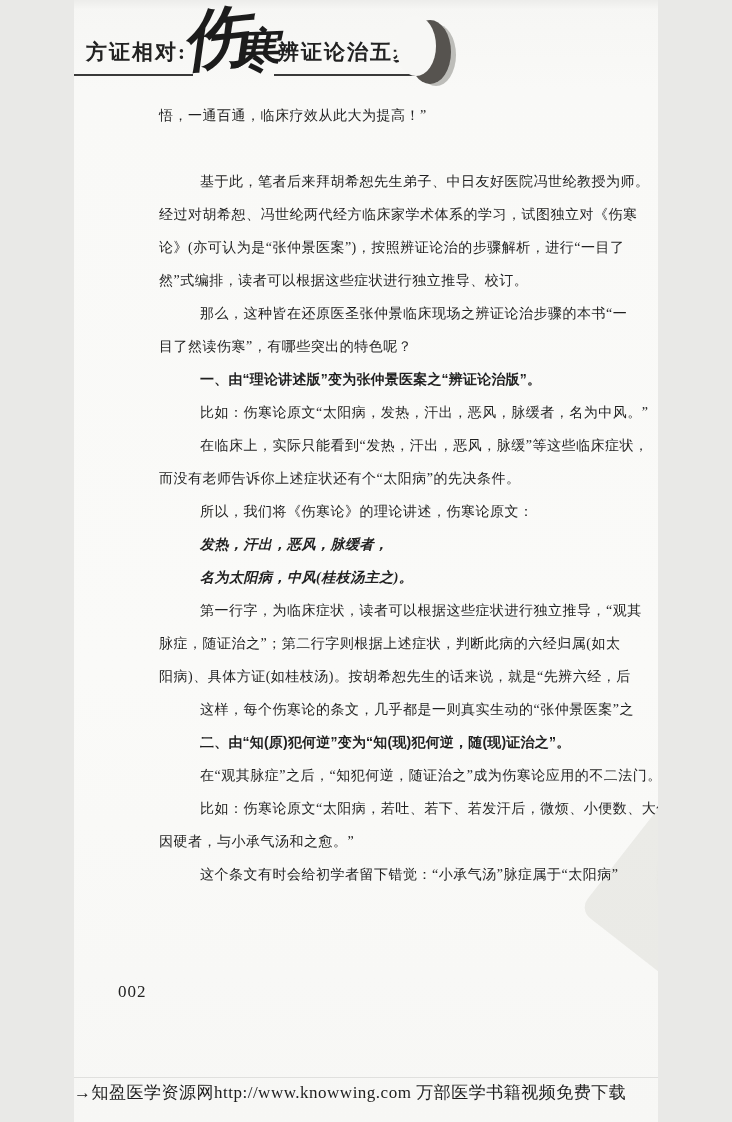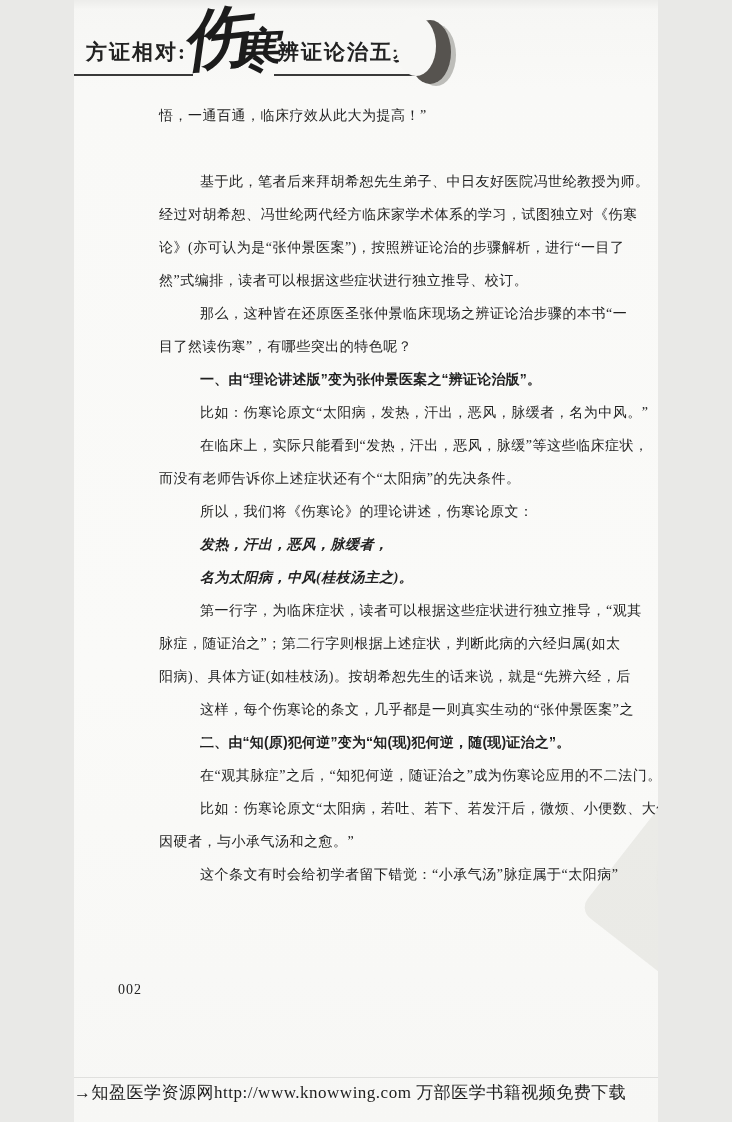--- a/index.html
+++ b/index.html
@@ -49,21 +49,21 @@
   }
   .ln{height:33px;white-space:nowrap;letter-spacing:0.5px;}
   .spacer{height:33px;}
   .indent{padding-left:41px;}
   .heading{font-weight:bold;font-family:Liberation Sans, sans-serif;letter-spacing:0.2px;}
   .bold{font-weight:bold;font-style:italic;}
 
   
   .page-num{
     position:absolute;left:44px;top:982px;
-    font-size:14px;letter-spacing:1px;color:#222;
+    font-size:17px;letter-spacing:1px;color:#222;
     font-family:"Liberation Serif","DejaVu Serif",serif;
   }
 
   
   .footer-rule{position:absolute;left:0;top:1077px;width:732px;height:1px;background:#e0e0de;}
   .footer{
     position:absolute;left:0;top:1081px;width:732px;
     font-size:17px;color:#1d1d1d;
     font-family:"Liberation Serif","DejaVu Serif",serif;letter-spacing:0.5px;
   }

